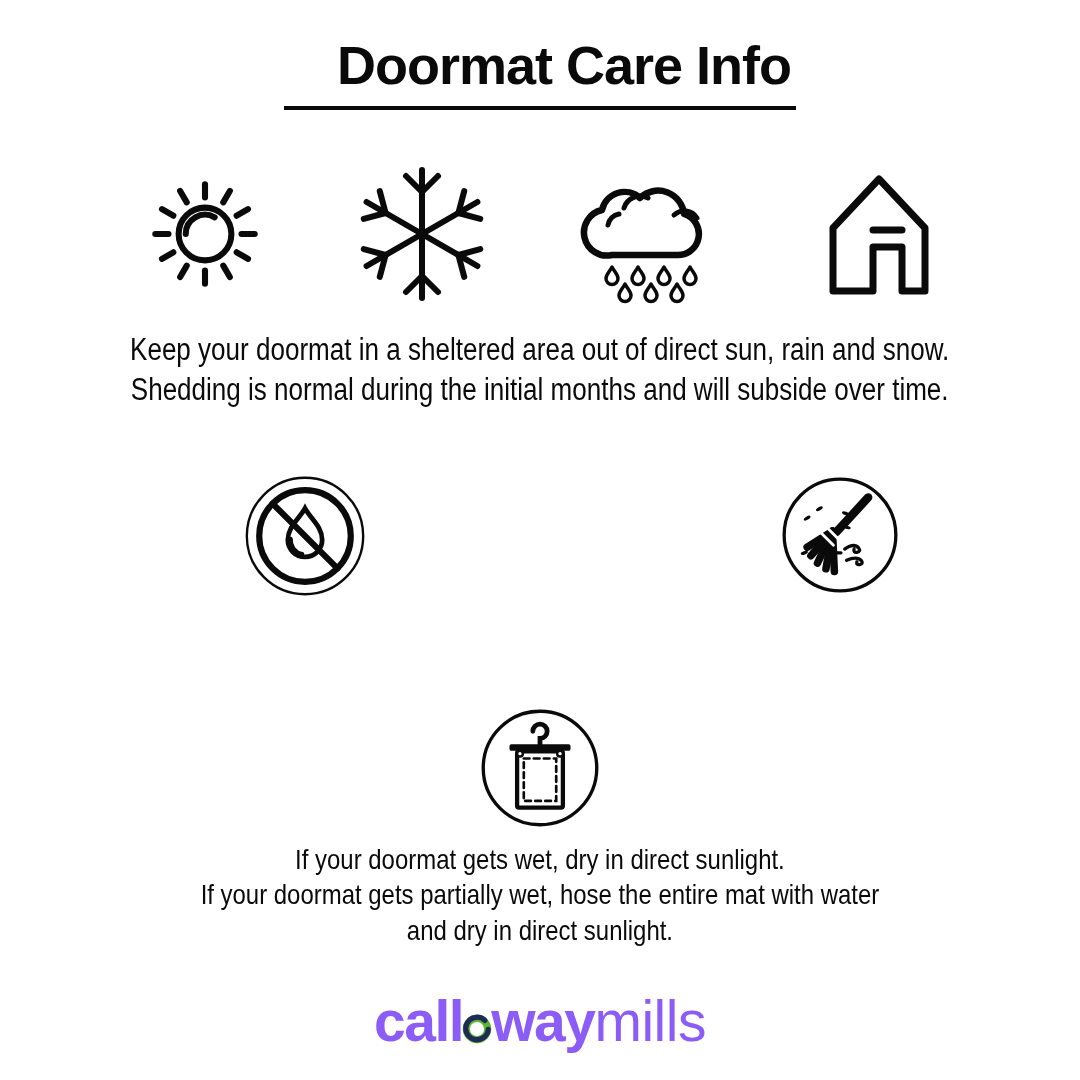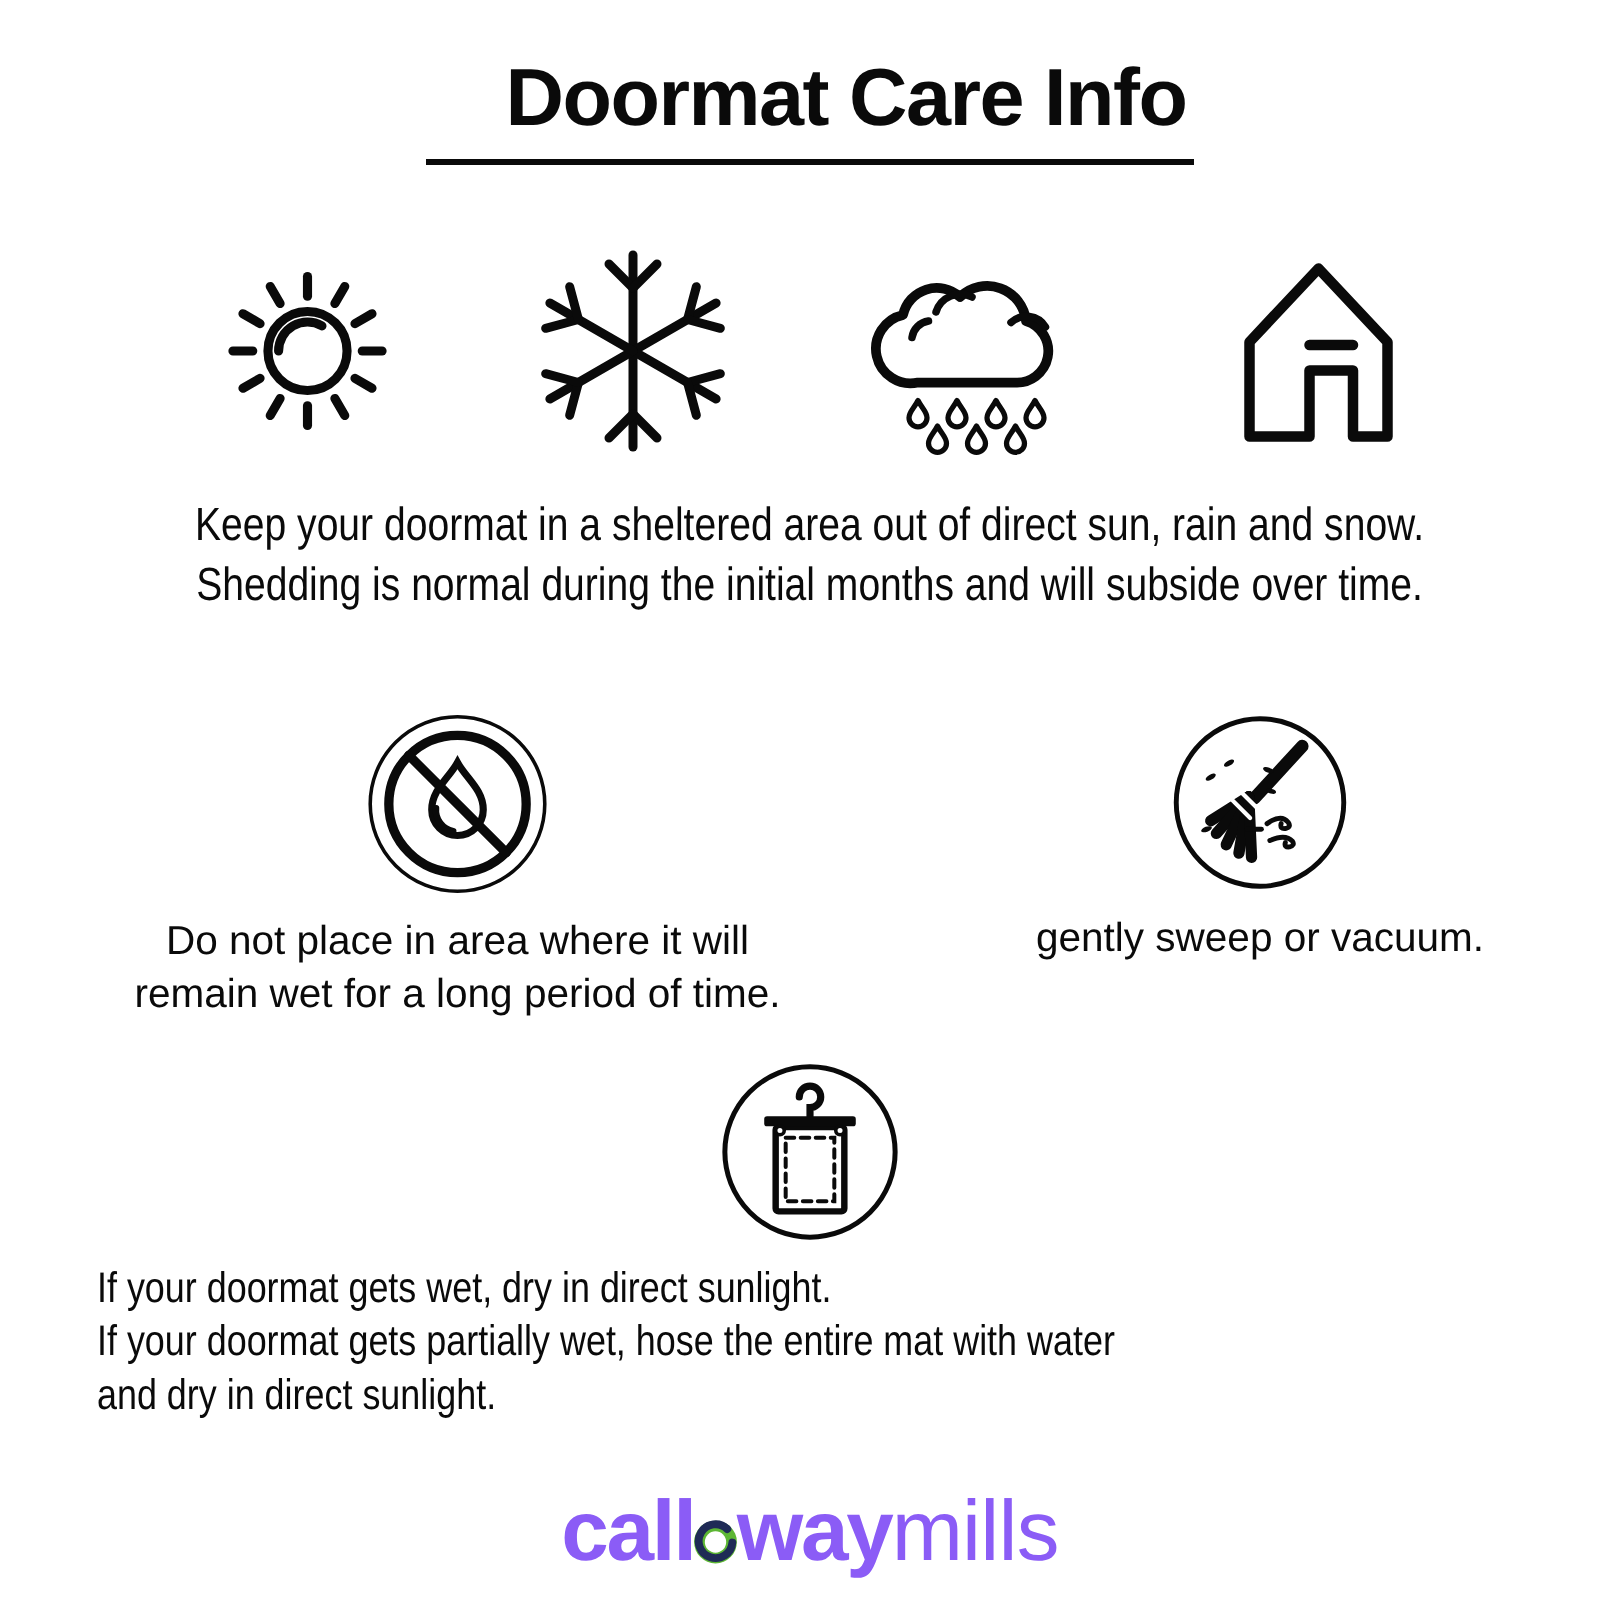--- a/index.html
+++ b/index.html
@@ -20,21 +20,21 @@
   .condensed{display:inline-block;transform:scaleX(0.84);transform-origin:50% 0;}
   .intro .condensed{font-size:31px;line-height:1.29;}
   
   .care-col{position:absolute;top:474px;text-align:center;}
   .care-col .icon-wrap{display:flex;justify-content:center;}
   .care-left{left:40px;width:530px;}
   .care-right{left:600px;width:480px;}
   .care-caption{margin-top:12px;font-size:27px;line-height:1.3;}
   
   .dry-icon-wrap{top:706px;display:flex;justify-content:center;}
-  .bottom-text{top:842px;text-align:left;}
+  .bottom-text{top:842px;text-align:center;}
   .bottom-text .condensed{font-size:28.5px;line-height:1.24;}
   
   .logo{top:988px;text-align:center;color:#8b5cf6;font-size:57px;letter-spacing:-1.5px;white-space:nowrap;}
   .logo-bold{font-weight:700;}
   .logo-light{font-weight:400;letter-spacing:-0.5px;}
   .logo-o{display:inline-block;vertical-align:-3px;margin:0 -1px;}
 </style>
 </head>
 <body>
 
@@ -111,24 +111,20 @@
 <div class="care-col care-left">
   <div class="icon-wrap">
     <svg width="124" height="124" viewBox="0 0 130 130" fill="none" stroke="#0a0a0a" stroke-linecap="round">
       <circle cx="65" cy="65" r="61" stroke-width="2.5"></circle>
       <circle cx="65" cy="65" r="48" stroke-width="6.5"></circle>
       <path d="M65,36 C71,47 83,55 83,69 a18,18 0 0 1 -36,0 C47,55 59,47 65,36 Z" stroke-width="5"></path>
       <path d="M50,68 a15,15 0 0 0 12,16" stroke-width="4.5"></path>
       <line x1="31" y1="31" x2="99" y2="99" stroke-width="6.5"></line>
     </svg>
   </div>
-  <div class="care-caption">
-    <div>Do not place in area where it will</div>
-    <div>remain wet for a long period of time.</div>
-  </div>
 </div>
 
 <div class="care-col care-right">
   <div class="icon-wrap">
     <svg width="122" height="122" viewBox="0 0 130 130" fill="none" stroke-linecap="round">
       <circle cx="65" cy="65" r="59.5" stroke="#0a0a0a" stroke-width="3.5"></circle>
       <line x1="95" y1="25" x2="61" y2="62" stroke="#0a0a0a" stroke-width="9"></line>
       <g stroke="#0a0a0a" stroke-width="8">
         <line x1="57" y1="61" x2="30" y2="78"></line>
         <line x1="57" y1="61" x2="34" y2="87"></line>
@@ -148,21 +144,20 @@
         <ellipse cx="73" cy="57" rx="3.5" ry="1.7" transform="rotate(15 73 57)"></ellipse>
       </g>
       <g stroke="#0a0a0a" stroke-width="3.5" fill="none">
         <path d="M56,84 h10"></path>
         <path d="M70,80 q10,-7 15,-1 q2.5,3.5 -2,4.5 q-4,0.5 -3,-3.5"></path>
         <path d="M72,92 q11,-5 16,0.5 q2,3 -2,4 q-4,0.5 -3,-3"></path>
       </g>
     </svg>
   </div>
   <div class="care-caption">
-    <div>gently sweep or vacuum.</div>
   </div>
 </div>
 
 <div class="abs dry-icon-wrap">
   <svg width="124" height="124" viewBox="0 0 130 130" fill="none" stroke-linecap="round">
     <circle cx="65" cy="65" r="59.5" stroke="#0a0a0a" stroke-width="3.5"></circle>
     <path d="M65,40 L65,34 A7.5,7.5 0 1 0 57.5,26.5" stroke="#0a0a0a" stroke-width="5"></path>
     <rect x="41" y="47.5" width="48" height="59" rx="2" stroke="#0a0a0a" stroke-width="4.5" fill="#ffffff"></rect>
     <rect x="33" y="40" width="64" height="7" rx="2" fill="#0a0a0a" stroke="none"></rect>
     <circle cx="44" cy="50" r="3" fill="#ffffff" stroke="#0a0a0a" stroke-width="2.5"></circle>

